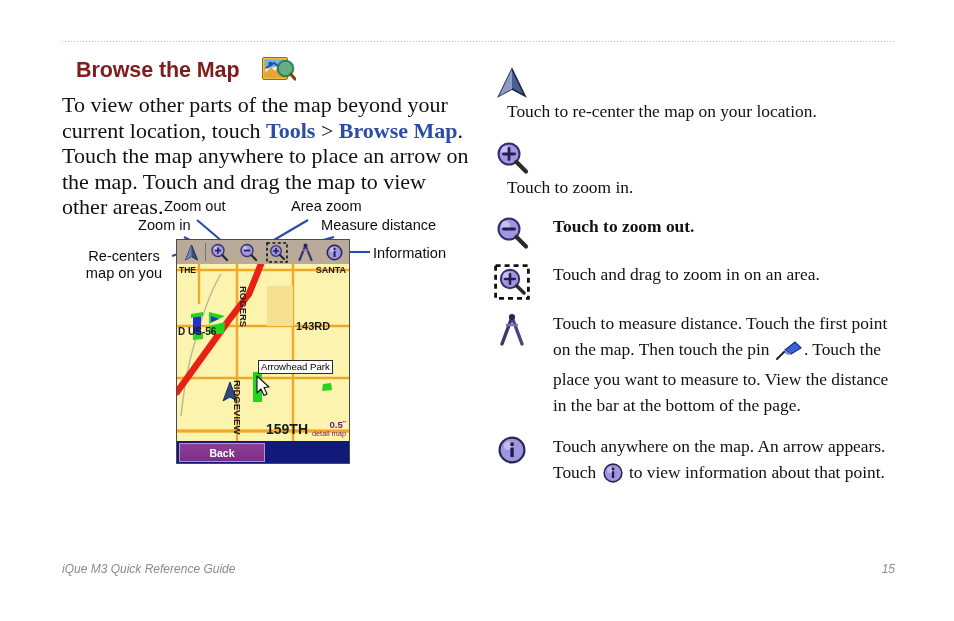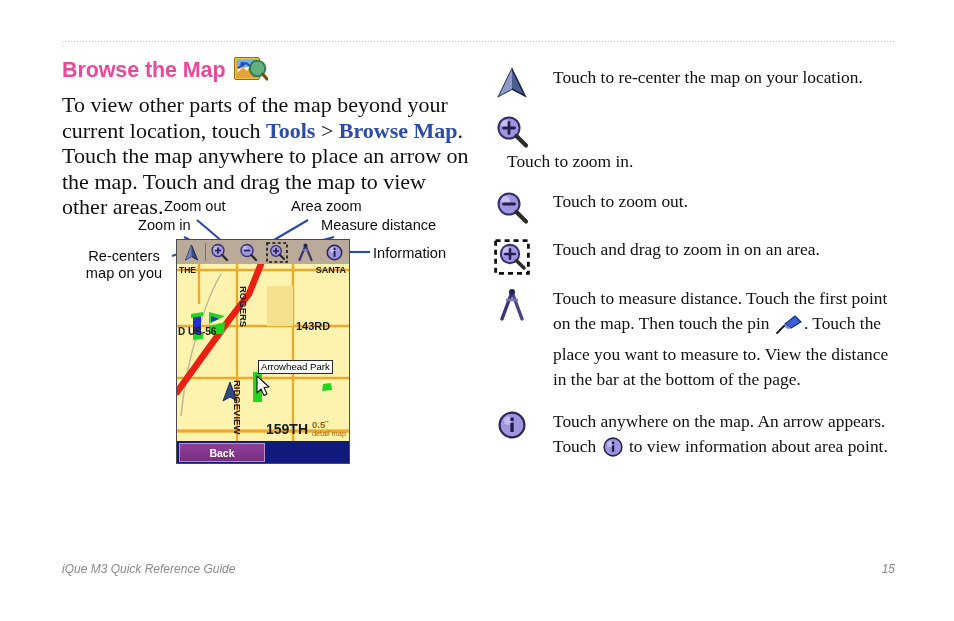--- a/index.html
+++ b/index.html
@@ -18,23 +18,23 @@
     position:absolute; left:62px; top:41px; width:833px; height:1px;
     background-image:linear-gradient(to right,#b9bfc9 0 1px, transparent 1px 3px);
     background-size:3px 1px;
   }
 
   
   .left-col{ position:absolute; left:62px; top:55px; width:410px; }
 
   .title-row{ display:flex; align-items:center; gap:9px; height:30px; }
   h1.title{
-    margin:0; padding:0;
-    font-family:"Liberation Sans", sans-serif;
-    font-size:21.5px; font-weight:bold; color:#ec4899;
+    margin:14px; padding:0;
+    font-family:"Liberation Sans", sans-serif;
+    font-size:21.5px; font-weight:bold; color:#7f1d1d;
     letter-spacing:-0.1px;
   }
   .title-icon{ width:34px; height:26px; position:relative; display:block; }
 
   p.body-text{
     margin:7px 0 0 0;
     font-size:22px;
     line-height:25.5px;
     color:#111;
   }
@@ -103,39 +103,39 @@
     position:absolute;
     background:#ffffff; border:1px solid #2b2b2b;
     font-family:"Liberation Sans", sans-serif;
     font-size:9.6px; color:#000;
     padding:0px 2px 1px 2px;
     white-space:nowrap;
   }
   .scale-txt{
     position:absolute; right:3px; bottom:3px;
     font-family:"Liberation Sans", sans-serif;
-    color:#a16207;
+    text-align:right; color:#701a75;
   }
   .scale-txt .big{ font-size:9.6px; font-weight:bold; display:block; line-height:10px;}
   .scale-txt .sml{ font-size:7.4px; display:block; line-height:8px;}
 
   
   .right-col{ position:absolute; left:489px; top:60px; width:410px; }
   .row{ display:flex; align-items:flex-start; margin-bottom:0px; }
   .row-icon{
     width:46px; min-width:46px; display:flex; justify-content:center;
     padding-top:2px;
   }
   .row-text{
     font-size:17.4px; line-height:25.5px; color:#111;
     padding-left:18px;
   }
-  .r1{ margin-top:5px; }
+  .r1{ margin-top:5px;flex-direction:column; }
   .r2{ margin-top:14px;flex-direction:column; }
-  .r3{ margin-top:14px; }
+  .r3{ margin-top:14px;font-weight:bold; }
   .r4{ margin-top:12px; }
   .r5{ margin-top:11px; }
   .r6{ margin-top:16px; }
 
   .inline-ic{ display:inline-block; vertical-align:-5px; margin:0 2px; }
 
   
   .footer{
     position:absolute; left:62px; top:562px; width:833px;
     display:flex; justify-content:space-between; align-items:baseline;
@@ -386,21 +386,21 @@
           <circle cx="10" cy="9.8" r="4.2" fill="#cfc9f3" opacity="0.7"></circle>
           <rect x="12.4" y="11.6" width="3.3" height="9.4" rx="0.6" fill="#201a48"></rect>
           <rect x="12.4" y="6.4" width="3.3" height="3.6" rx="0.6" fill="#201a48"></rect>
         </svg>
       </div>
       <div class="row-text"><span>Touch anywhere on the map. An arrow appears. Touch </span><span class="inline-ic"><svg width="20" height="20" viewBox="0 0 28 28">
               <circle cx="14" cy="14" r="12.4" fill="#9f96e0" stroke="#2a2450" stroke-width="2.2"></circle>
               <circle cx="10" cy="9.8" r="4.2" fill="#cfc9f3" opacity="0.7"></circle>
               <rect x="12.4" y="11.6" width="3.3" height="9.4" rx="0.6" fill="#201a48"></rect>
               <rect x="12.4" y="6.4" width="3.3" height="3.6" rx="0.6" fill="#201a48"></rect>
-            </svg></span><span> to view information about area point.</span></div>
+            </svg></span><span> to view information about that point.</span></div>
     </div>
   </div>
 
   <div class="footer">
     <span>iQue M3 Quick Reference Guide</span>
     <span>15</span>
   </div>
 
 </div>
 

